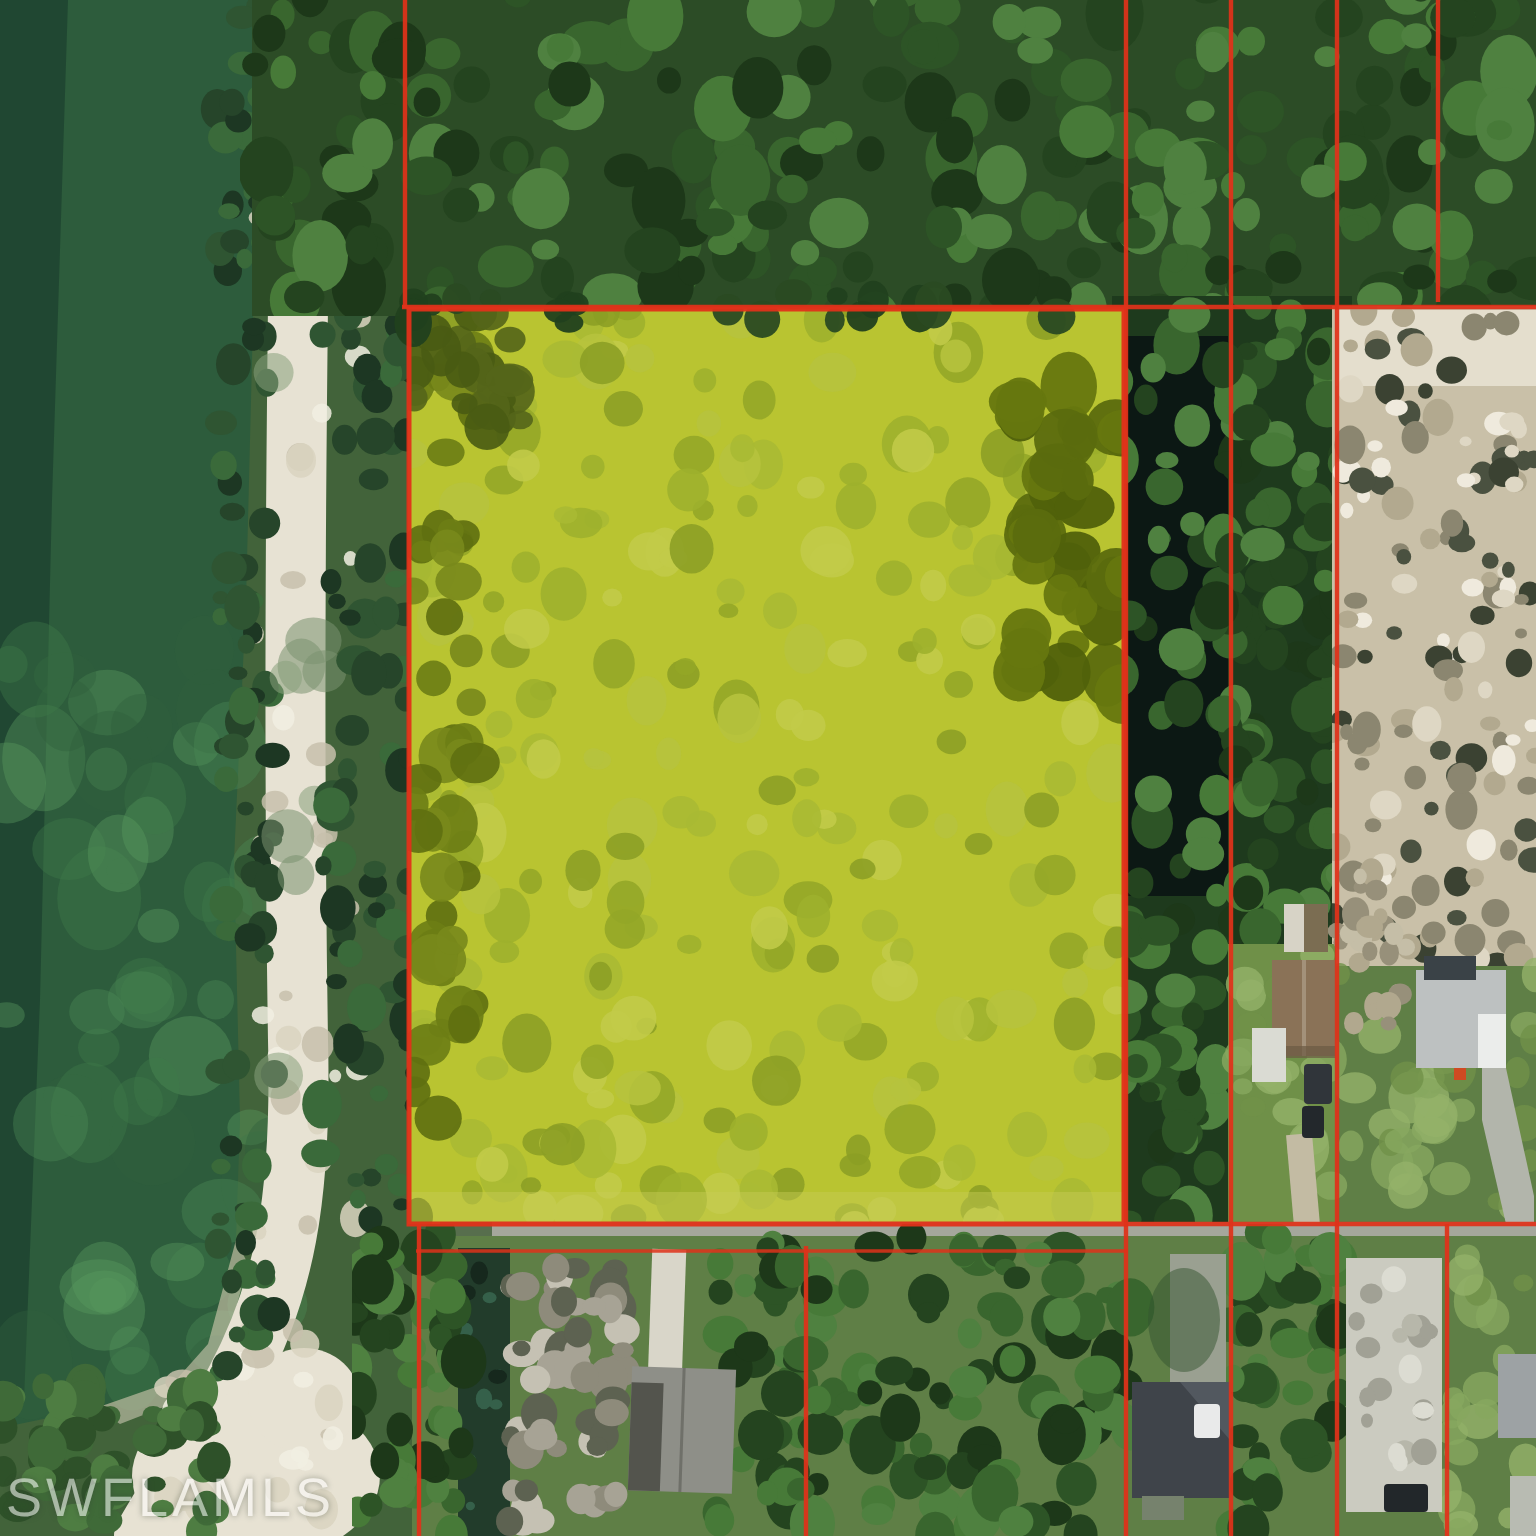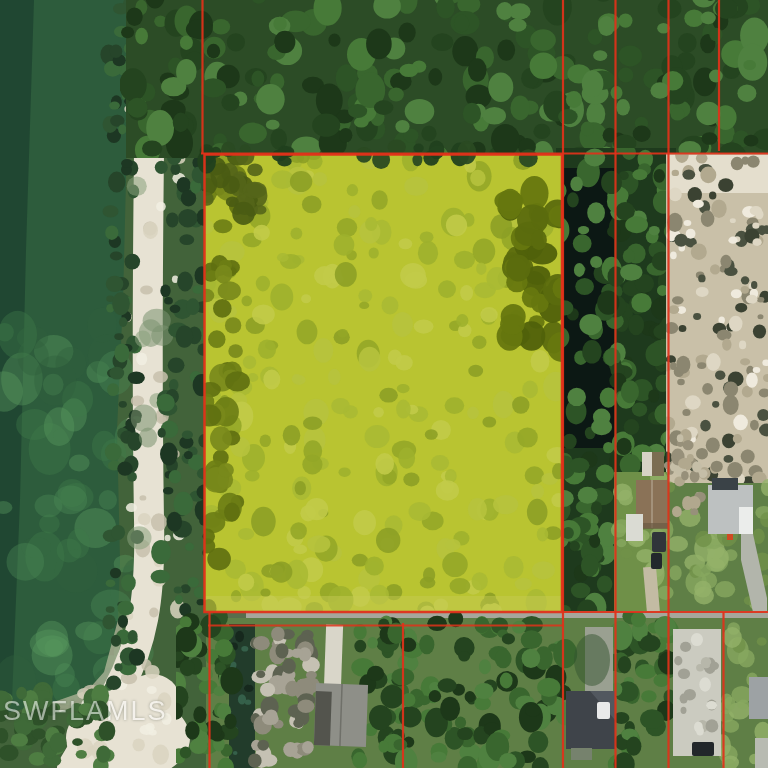--- a/index.html
+++ b/index.html
@@ -2,21 +2,21 @@
 <html style="--c-boundary_line: #e0321a; --c-parcel_highlight: #b9c431; --c-lake_water: #2d5c3c; --c-pond_water: #0c1814; --c-sand_road: #e7e2d3; --c-forest_canopy: #2c4c26; --c-cleared_soil: #c9c0a8; --c-paved_road: #94978d; --c-grass: #5f7f46;"><head>
 <meta charset="utf-8">
 <style>
   html,body{margin:0;padding:0;background:#1a1a1a;}
   #stage{position:relative;width:768px;height:768px;overflow:hidden;
          font-family:"Liberation Sans",sans-serif;}
   #stage svg{position:absolute;left:0;top:0;display:block;}
   .bl{stroke:var(--c-boundary_line,#e0321a);stroke-width:2.2;opacity:.93;}
   .bl2{stroke:var(--c-boundary_line,#e0321a);stroke-width:1.8;opacity:.85;}
   .blr{stroke:var(--c-boundary_line,#e0321a);stroke-width:2.5;fill:none;opacity:.95;}
-  #watermark{position:absolute;left:3px;top:696px;font-size:27px;line-height:30px;
+  #watermark{position:absolute;left:3px;top:734px;font-size:27px;line-height:30px;
     color:#ffffff;opacity:.55;letter-spacing:2px;white-space:nowrap;
     text-shadow:0 0 3px rgba(50,60,50,.8);}
 </style>
 </head>
 <body>
 
 <div id="stage">
 <svg width="768" height="768" viewBox="0 0 768 768">
   <defs>
     <clipPath id="parcelClip">

